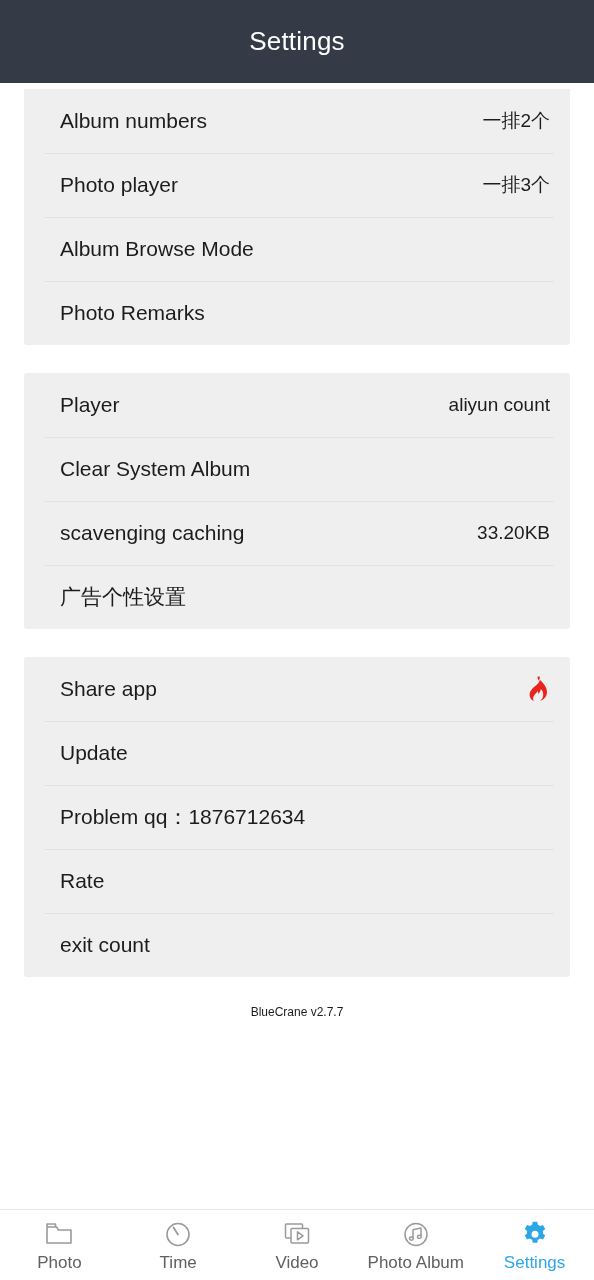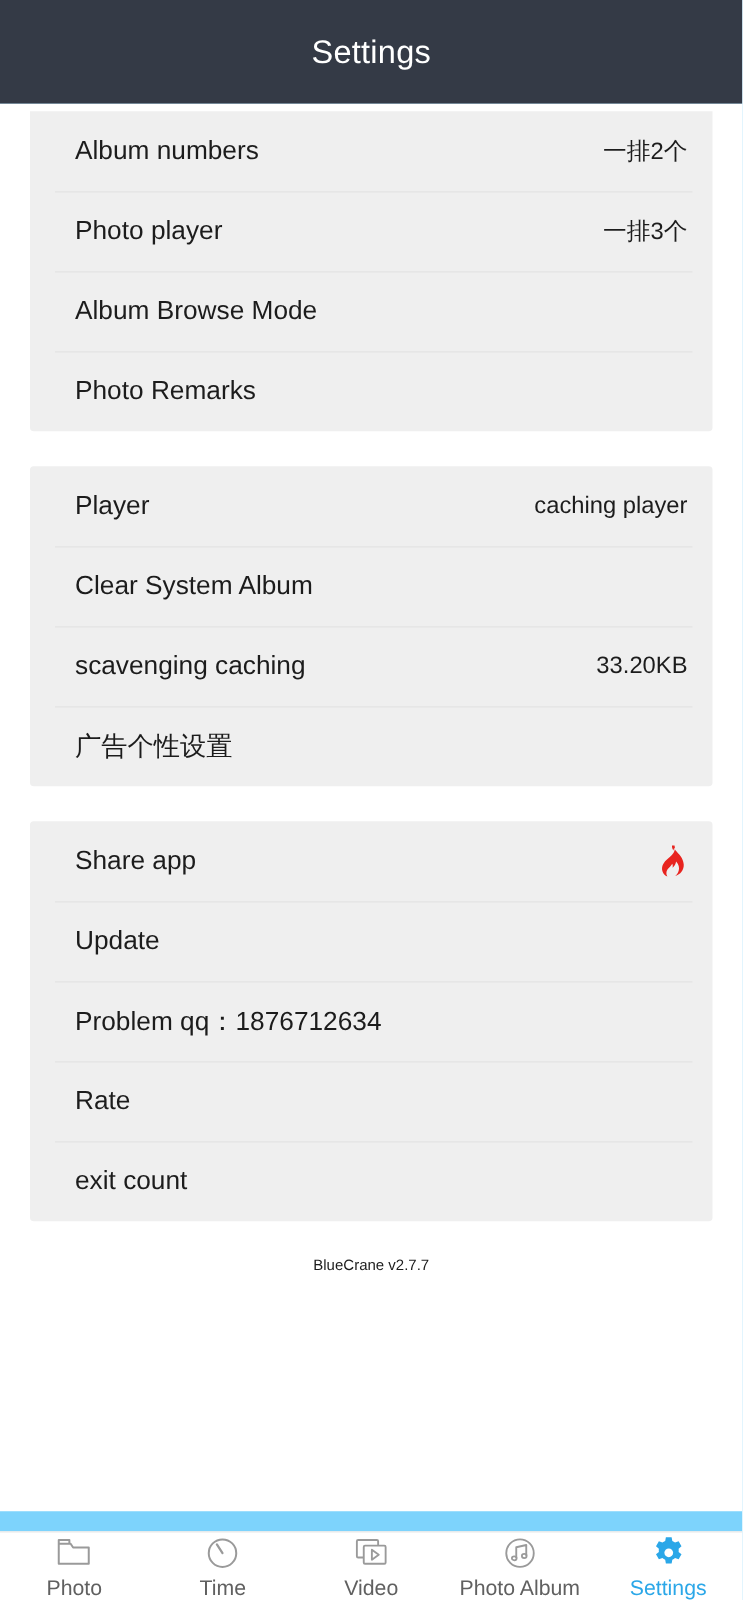--- a/index.html
+++ b/index.html
@@ -5,21 +5,21 @@
   * { margin:0; padding:0; box-sizing:border-box; }
   html, body {
     width:594px; height:1280px;
     background:#ffffff;
     font-family:"Liberation Sans","DejaVu Sans",sans-serif;
     -webkit-font-smoothing:antialiased;
   }
   .screen {
     position:relative;
     width:594px; height:1280px;
-    background:#7dd3fc;
+    background:#0f766e;
     overflow:hidden;
   }
 
   
   .header {
     height:83px;
     background:#343a46;
     display:flex;
     align-items:center;
     justify-content:center;
@@ -89,21 +89,21 @@
     text-align:center;
     font-size:12px;
     color:#1c1c1c;
     margin-top:8px;
   }
 
   
   .tabbar {
     position:absolute;
     left:0; right:0; bottom:0;
-    height:55px;
+    height:71px;
     background:#ffffff;
     border-top:1px solid #e8e8e8;
     display:flex;
   }
   .tab {
     flex:1;
     display:flex;
     flex-direction:column;
     align-items:center;
     justify-content:center;
@@ -148,21 +148,21 @@
       </div>
       <div class="row">
         <span class="row-label">Photo Remarks</span>
         <span class="row-value"></span>
       </div>
     </div>
 
     <div class="card">
       <div class="row">
         <span class="row-label">Player</span>
-        <span class="row-value">caching player</span>
+        <span class="row-value">aliyun count</span>
       </div>
       <div class="row">
         <span class="row-label">Clear System Album</span>
         <span class="row-value"></span>
       </div>
       <div class="row">
         <span class="row-label">scavenging caching</span>
         <span class="row-value">33.20KB</span>
       </div>
       <div class="row">

